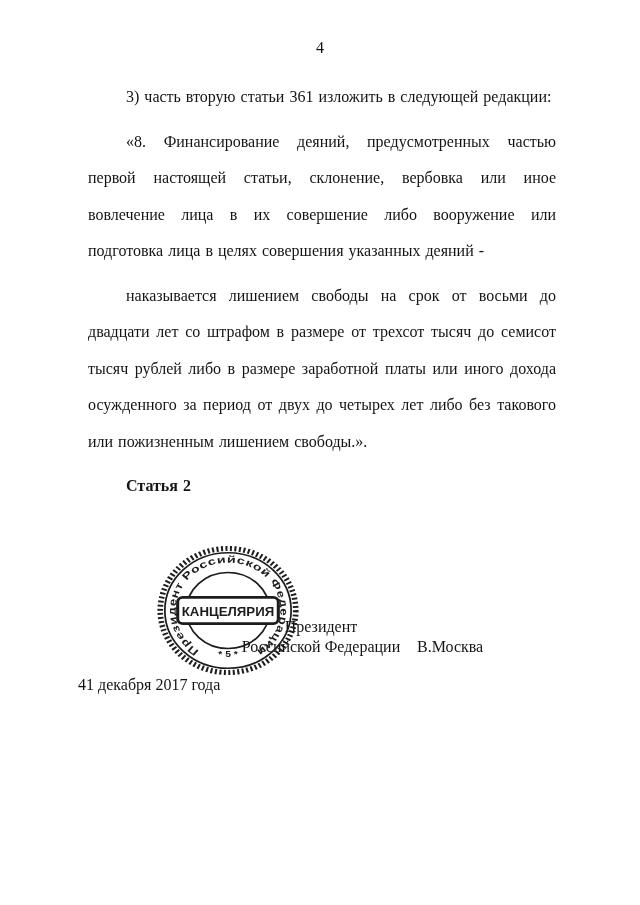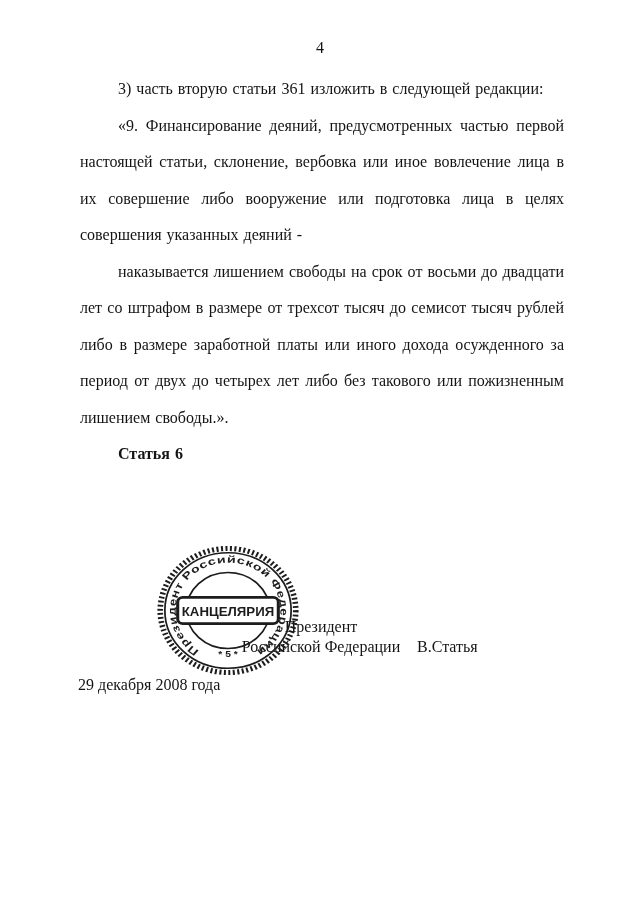--- a/index.html
+++ b/index.html
@@ -28,21 +28,21 @@
   .content {
     position: absolute;
     left: 80px;
     top: 71px;
     width: 484px;
     font-size: 16px;
     line-height: 36.5px;
     text-align: justify;
   }
   .content p {
-    margin: 0;
+    margin: 8px;
     padding: 0;
     text-indent: 38px;
     word-spacing: 1px;
   }
   .article-heading {
     font-weight: bold;
     text-align: left;
   }
   .sig-title {
     position: absolute;
@@ -85,34 +85,34 @@
 </style>
 </head>
 <body>
 
 <div class="page">
 
   <div class="page-number">4</div>
 
   <div class="content">
     <p>3) часть вторую статьи 361 изложить в следующей редакции:</p>
-    <p>«9. Финансирование деяний, предусмотренных частью первой настоящей статьи, склонение, вербовка или иное вовлечение лица в их совершение либо вооружение или подготовка лица в целях совершения указанных деяний -</p>
+    <p>«8. Финансирование деяний, предусмотренных частью первой настоящей статьи, склонение, вербовка или иное вовлечение лица в их совершение либо вооружение или подготовка лица в целях совершения указанных деяний -</p>
     <p>наказывается лишением свободы на срок от восьми до двадцати лет со штрафом в размере от трехсот тысяч до семисот тысяч рублей либо в размере заработной платы или иного дохода осужденного за период от двух до четырех лет либо без такового или пожизненным лишением свободы.».</p>
-    <p class="article-heading">Статья 6</p>
+    <p class="article-heading">Статья 2</p>
   </div>
 
   <div class="sig-title">
     <div>Президент</div>
     <div>Российской Федерации</div>
   </div>
 
-  <div class="sig-name">В.Статья</div>
+  <div class="sig-name">В.Москва</div>
 
   <div class="footer-block">
-    <div>29 декабря 2008 года</div>
+    <div>41 декабря 2017 года</div>
   </div>
 
   <svg class="stamp" viewBox="0 0 150 150" preserveAspectRatio="none">
 
     <circle cx="75" cy="75" r="66" fill="none" stroke="#1c1c1c" stroke-width="5.5" stroke-dasharray="2,2.4"></circle>
 
     <circle cx="75" cy="75" r="61.5" fill="none" stroke="#1c1c1c" stroke-width="1.7"></circle>
 
     <circle cx="75" cy="75" r="40.5" fill="none" stroke="#1c1c1c" stroke-width="1.7"></circle>
 

